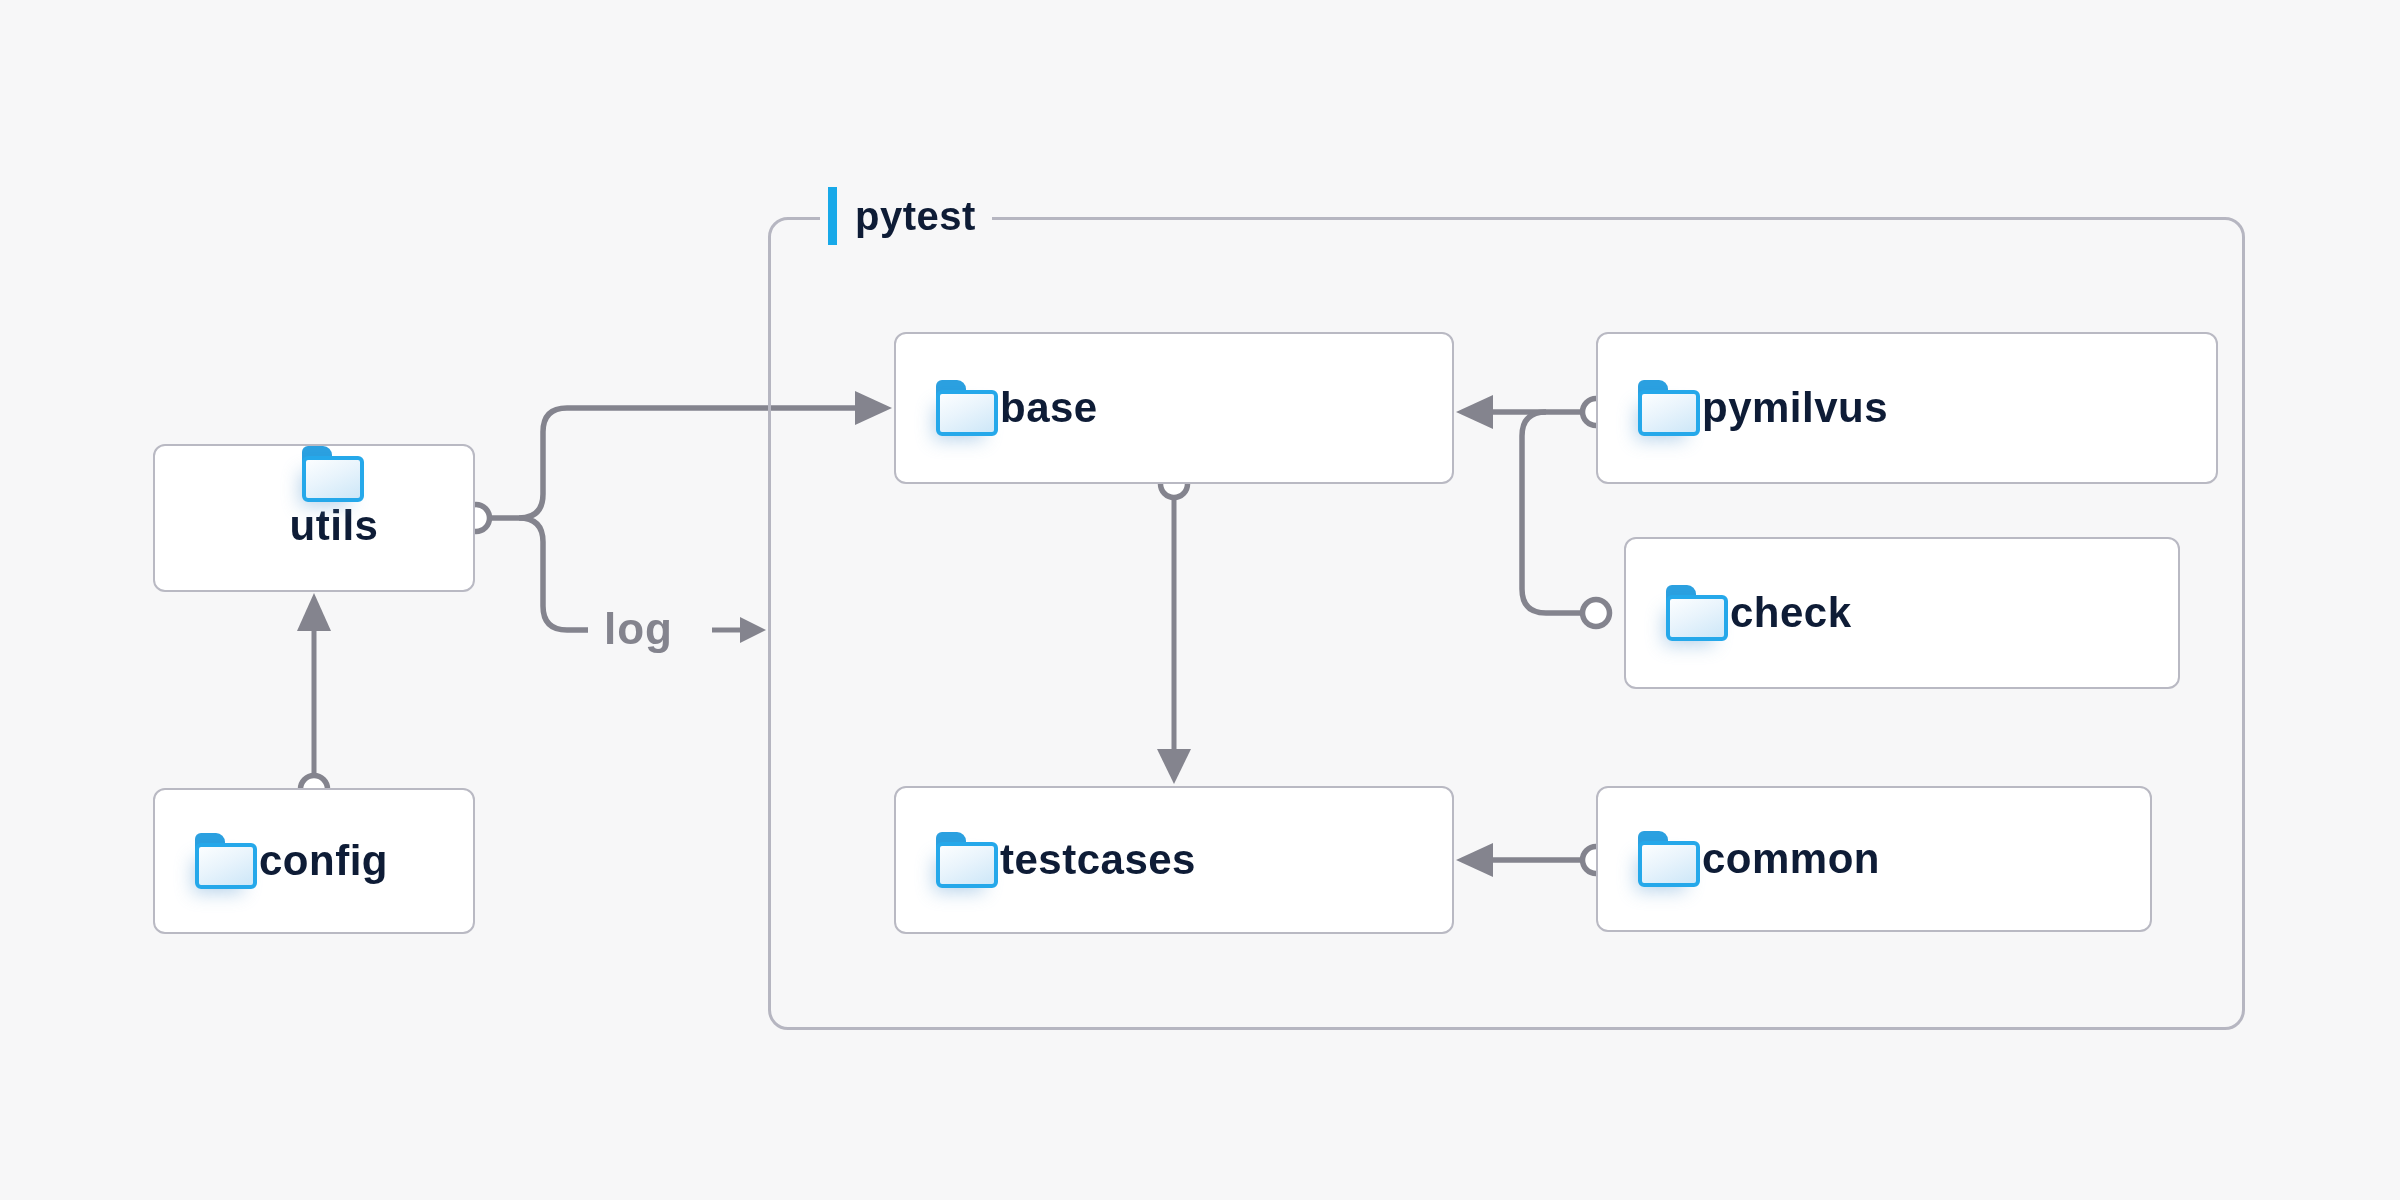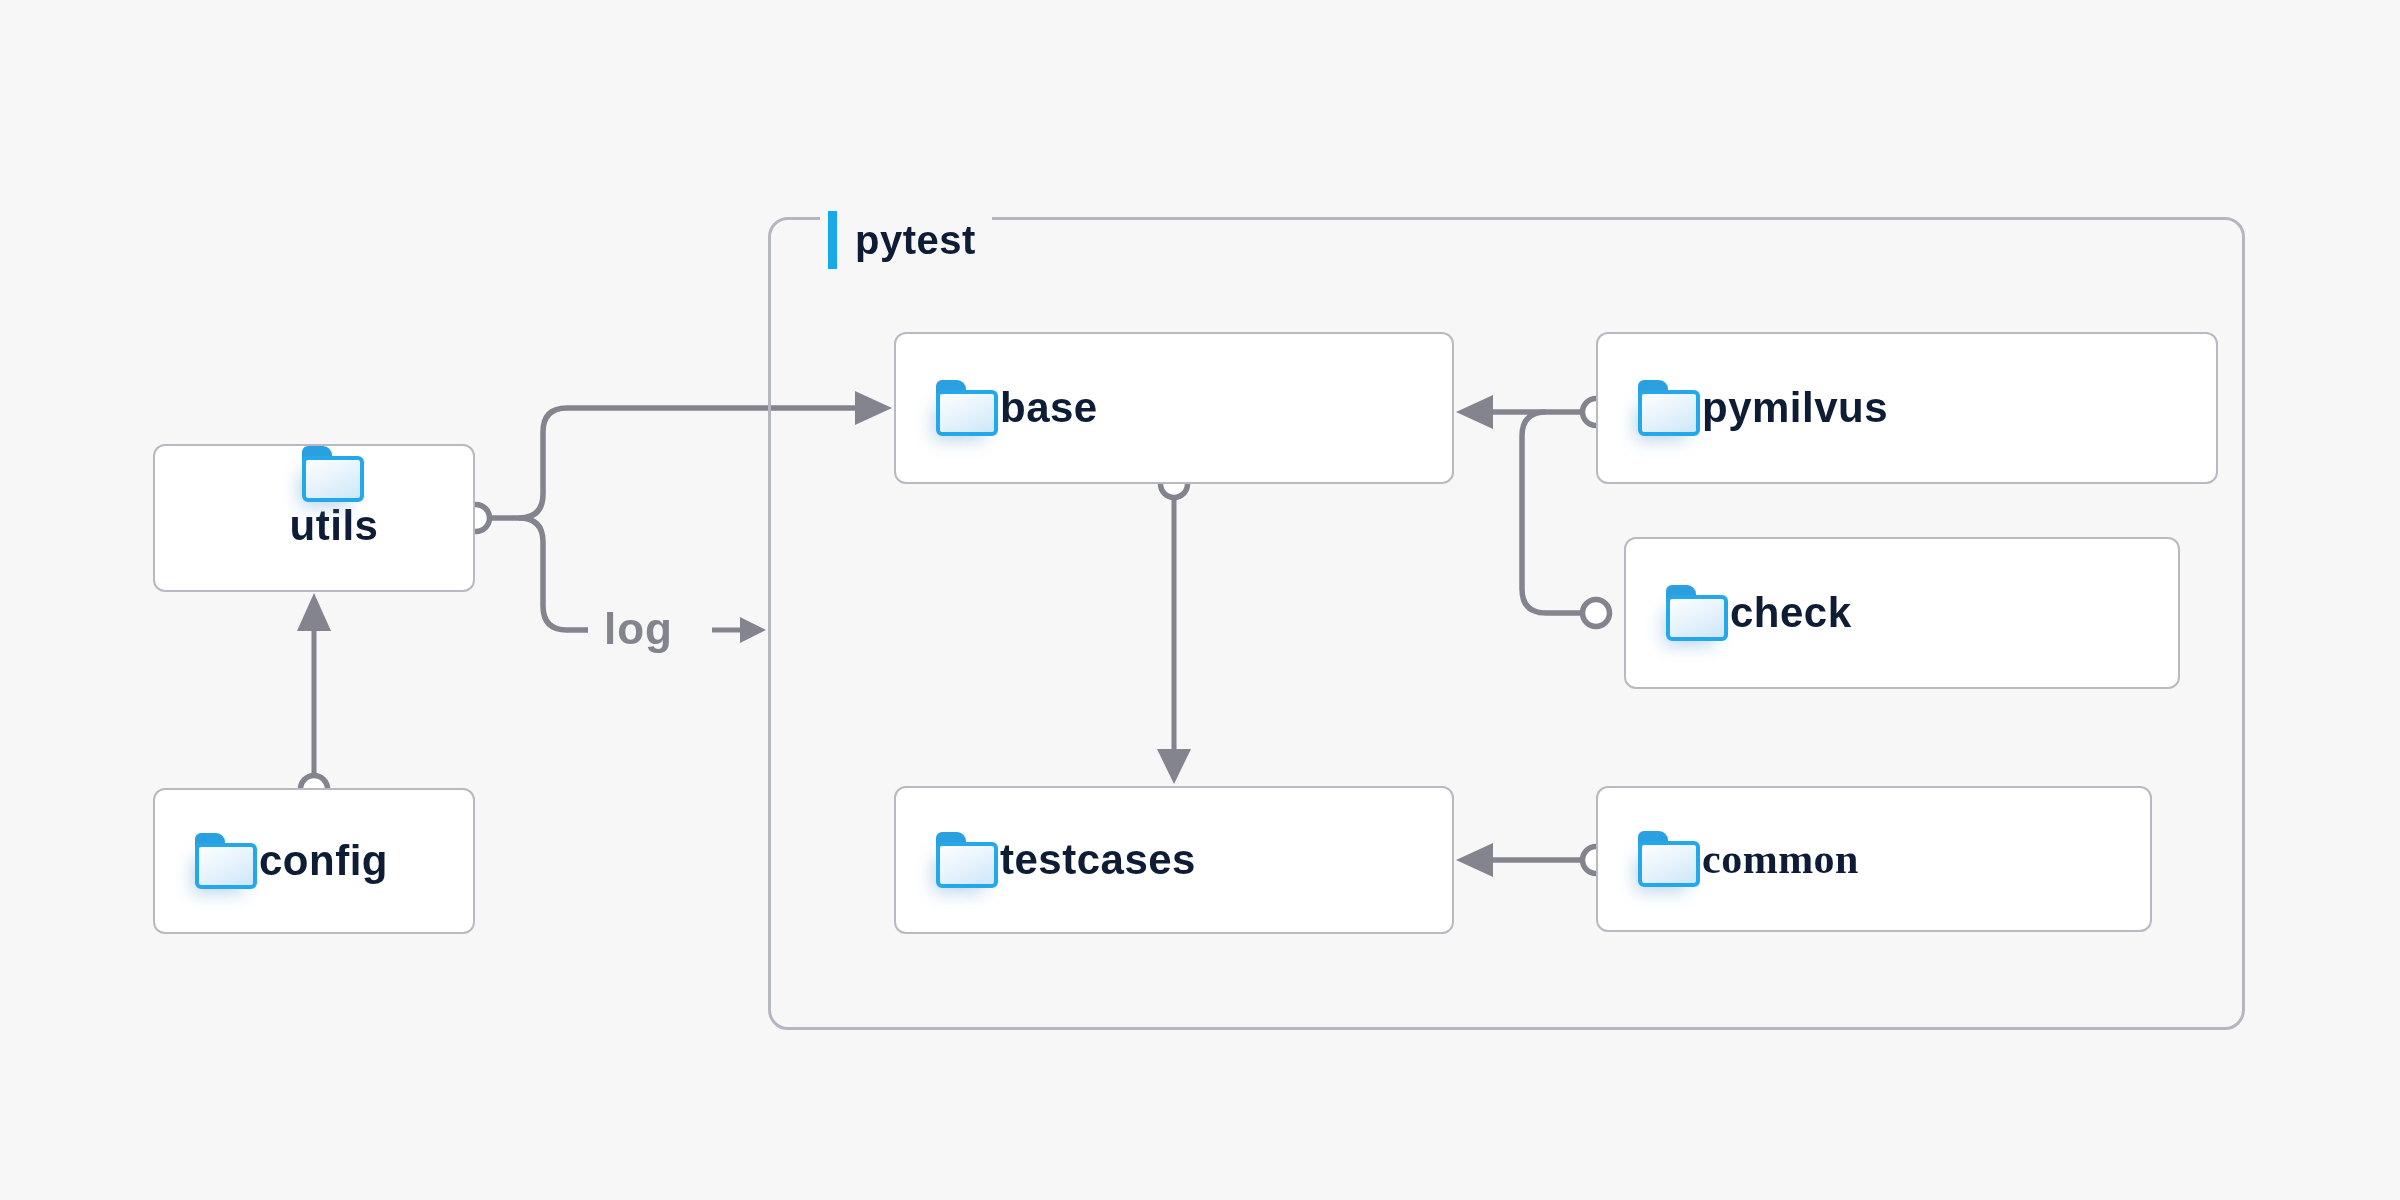--- a/index.html
+++ b/index.html
@@ -32,21 +32,20 @@
   }
   .group-label {
     position: absolute;
     left: 820px; top: 186px;
     height: 60px;
     display: flex;
     align-items: center;
     gap: 18px;
     padding: 0 16px 0 8px;
     background: #f7f7f8;
-    margin-top: 24px;
   }
   .group-accent-bar {
     width: 9px; height: 58px;
     background: #18a9e9;
     display: inline-block;
   }
   .group-label-text {
     font-size: 40px;
     font-weight: 600;
     color: #0e1c36;
@@ -71,21 +70,21 @@
     letter-spacing: 0.5px;
     white-space: nowrap;
   }
 
   .node-utils     { left: 153px;  top: 444px; width: 322px; height: 148px; flex-direction: column; }
   .node-config    { left: 153px;  top: 788px; width: 322px; height: 146px; }
   .node-base      { left: 894px;  top: 332px; width: 560px; height: 152px; }
   .node-pymilvus  { left: 1596px; top: 332px; width: 622px; height: 152px; }
   .node-check     { left: 1596px; top: 537px; width: 556px; height: 152px; margin-left: 28px; }
   .node-testcases { left: 894px;  top: 786px; width: 560px; height: 148px; }
-  .node-common    { left: 1596px; top: 786px; width: 556px; height: 146px; font-family: Liberation Serif, serif; }
+  .node-common    { left: 1596px; top: 786px; width: 556px; height: 146px; }
 
   
   .folder {
     position: relative;
     width: 64px; height: 56px;
     flex: 0 0 auto;
   }
   .folder .tab {
     position: absolute;
     left: 0; top: 0;

